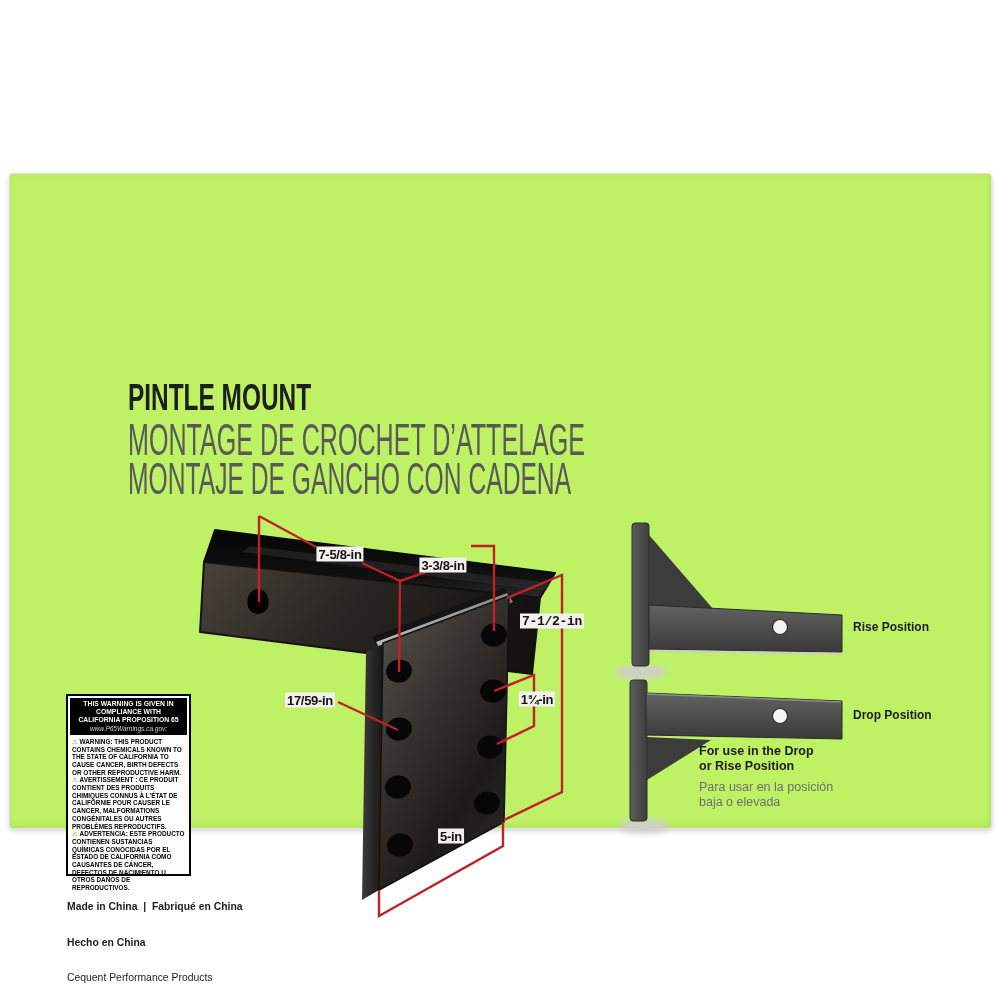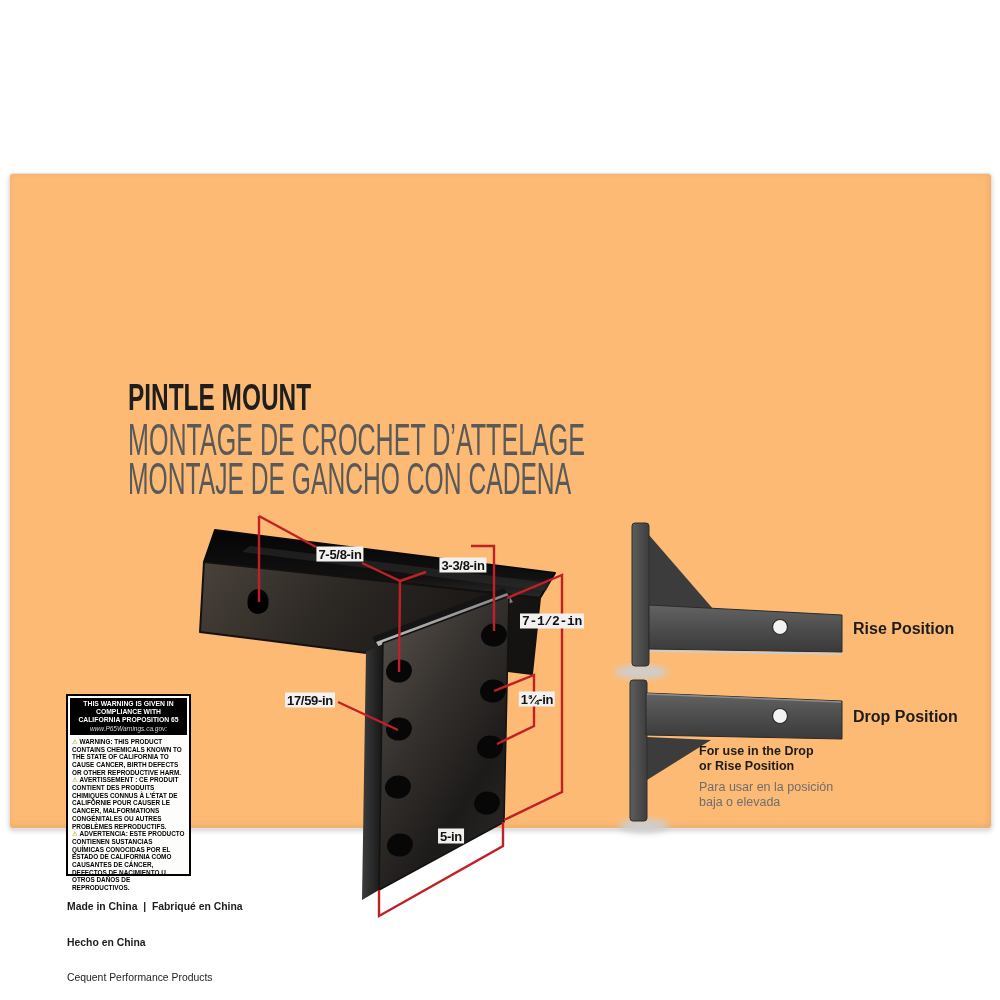--- a/index.html
+++ b/index.html
@@ -1,37 +1,37 @@
 <!DOCTYPE html>
 <html><head>
 <meta charset="utf-8">
 <style>
   html,body{margin:0;padding:0;background:#ffffff;}
   .canvas{position:relative;width:1000px;height:1000px;background:#ffffff;overflow:hidden;
           font-family:"Liberation Sans","DejaVu Sans",sans-serif;}
-  .box{position:absolute;left:9px;top:173px;width:981px;height:654px;background:#fdba74;
+  .box{position:absolute;left:9px;top:173px;width:981px;height:654px;background:#bef264;
        border-radius:4px;border:1px solid #e3e2e0;
        box-shadow:0 2px 5px rgba(0,0,0,.18), inset 0 -3px 6px rgba(0,0,0,.05), inset -3px 0 6px rgba(0,0,0,.04);}
   
   .title-line{position:absolute;left:118px;white-space:nowrap;}
   .title-line>span{display:inline-block;transform-origin:left top;}
   .t1{top:203px;font-size:37px;font-weight:bold;color:#1e1e1e;}
   .t1>span{transform:scaleX(.66);}
   .t2{top:241px;font-size:44px;font-weight:400;color:#595959;}
   .t2>span{transform:scaleX(.57);}
   .t3{top:280px;font-size:44px;font-weight:400;color:#595959;}
   .t3>span{transform:scaleX(.56);}
   
   .art{position:absolute;left:0;top:0;width:1000px;height:1000px;pointer-events:none;}
   
   .dim-label{position:absolute;transform:translate(-50%,-50%);background:#f2f1f0;
              font-size:13px;font-weight:bold;color:#121212;white-space:nowrap;padding:0 2px;
              letter-spacing:-0.3px;}
   
-  .pos-label{position:absolute;font-size:16px;font-weight:bold;color:#1c1c1c;white-space:nowrap;}
+  .pos-label{position:absolute;font-size:12px;font-weight:bold;color:#1c1c1c;white-space:nowrap;}
   .usage{position:absolute;left:689px;top:570px;font-size:12.5px;line-height:15px;}
   .usage .en{font-weight:bold;color:#1c1c1c;}
   .usage .fr,.usage .es{color:#6e6e6e;margin-top:6px;}
   
   .warn-box{position:absolute;left:56px;top:520px;width:117px;height:174px;background:#fdfdfc;
             border:2px solid #000;padding:2px;}
   .warn-head{background:#000;color:#fff;text-align:center;font-size:6.8px;font-weight:bold;
              line-height:8.2px;padding:2px 0 2px 0;}
   .warn-head .url{font-style:italic;font-weight:normal;color:#d8d8d8;font-size:6.5px;}
   .warn-body{padding:3px 2px 0 2px;font-size:6.4px;font-weight:bold;line-height:7.7px;color:#000;}
@@ -145,21 +145,21 @@
         <path d="M416,398 L390,407"></path>
         <path d="M461,372 L484,372 L484,457"></path>
         <path d="M497,424 L552,401 L552,618 L494,646"></path>
         <path d="M484,517 L524,501 L524,552 L487,570"></path>
         <path d="M328,528 L388,556"></path>
         <path d="M369,716 L369,742 L493,672 L493,648"></path>
       </g>
     </svg>
 
     <div class="dim-label" style="left:330px;top:380px;">7-5/8-in</div>
-    <div class="dim-label" style="left:453px;top:391px;text-align:center;">3-3/8-in</div>
+    <div class="dim-label" style="left:433px;top:391px;text-align:center;">3-3/8-in</div>
     <div class="dim-label" style="left:542px;top:447px;font-family:Liberation Mono, monospace;">7-1/2-in</div>
     <div class="dim-label" style="left:300px;top:526px;">17/59-in</div>
     <div class="dim-label" style="left:527px;top:525px;">1¾-in</div>
     <div class="dim-label" style="left:441px;top:662px;">5-in</div>
 
     <div class="pos-label" style="left:843px;top:446px;">Rise Position</div>
     <div class="pos-label" style="left:843px;top:534px;">Drop Position</div>
 
     <div class="usage">
       <div class="en">

